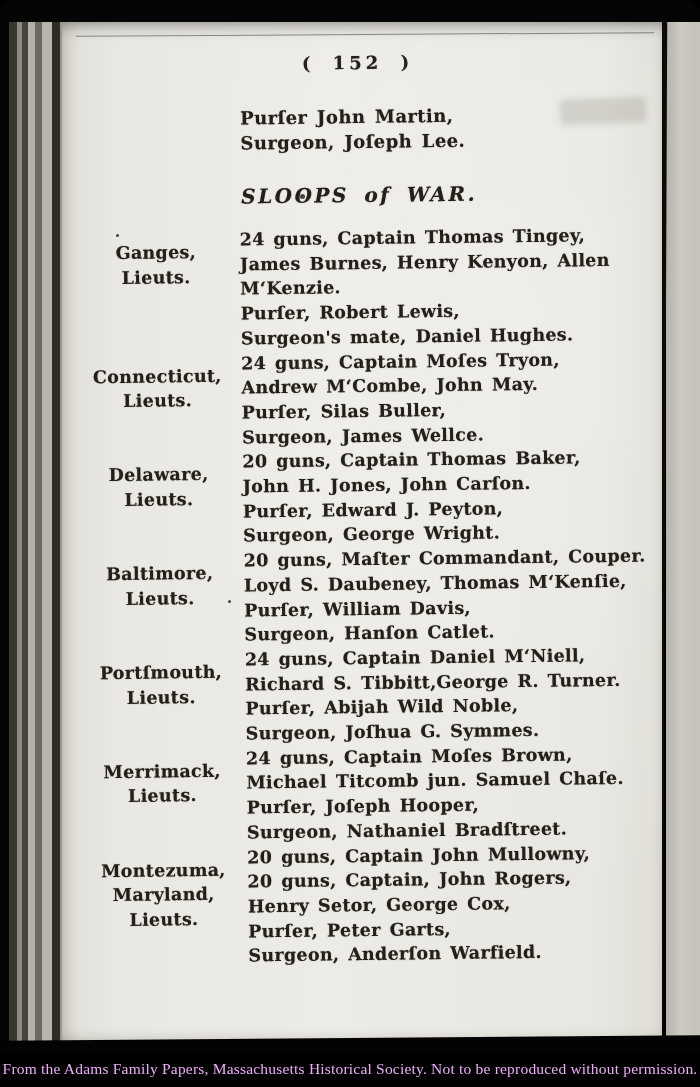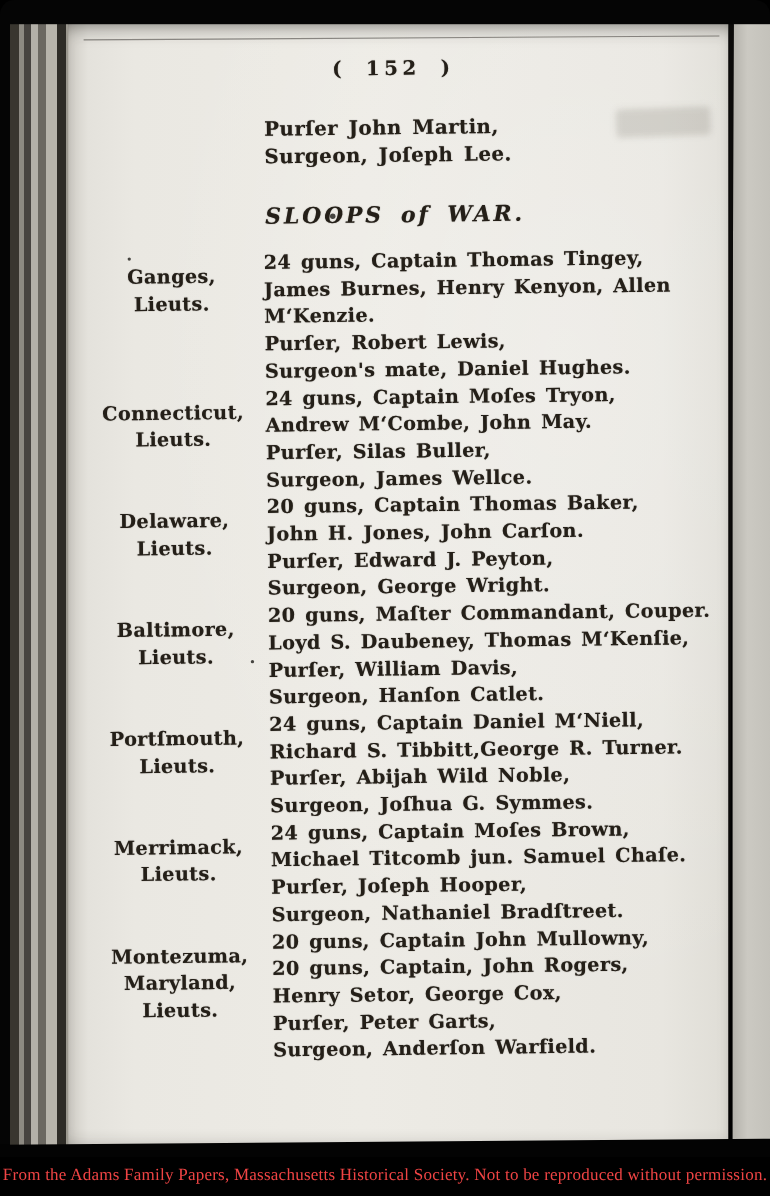--- a/index.html
+++ b/index.html
@@ -59,21 +59,21 @@
     border-radius:4px;}
   .speck{position:absolute;background:rgba(28,26,22,.8);border-radius:50%;}
 
   
   #top-band{position:absolute;left:0;top:0;width:700px;height:22px;background:#050505;}
   #bottom-band{position:absolute;left:-10px;top:1038px;width:720px;height:60px;
     background:#030303;transform:rotate(-.45deg);}
   #caption-band{position:absolute;left:0;top:1052px;width:700px;height:35px;
     background:#000;}
   #caption{position:absolute;left:0;top:1060px;width:700px;text-align:center;
-    font-family:"Liberation Serif", serif;font-size:15.5px;color:#ef4444;
+    font-family:"Liberation Serif", serif;font-size:15.5px;color:#f0abfc;
     letter-spacing:.2px;}
 </style>
 </head>
 <body>
 
 <div id="stage">
 
   <div id="left-stripes"></div>
   <div id="facing-strip"></div>
   <div id="page-split-line"></div>

